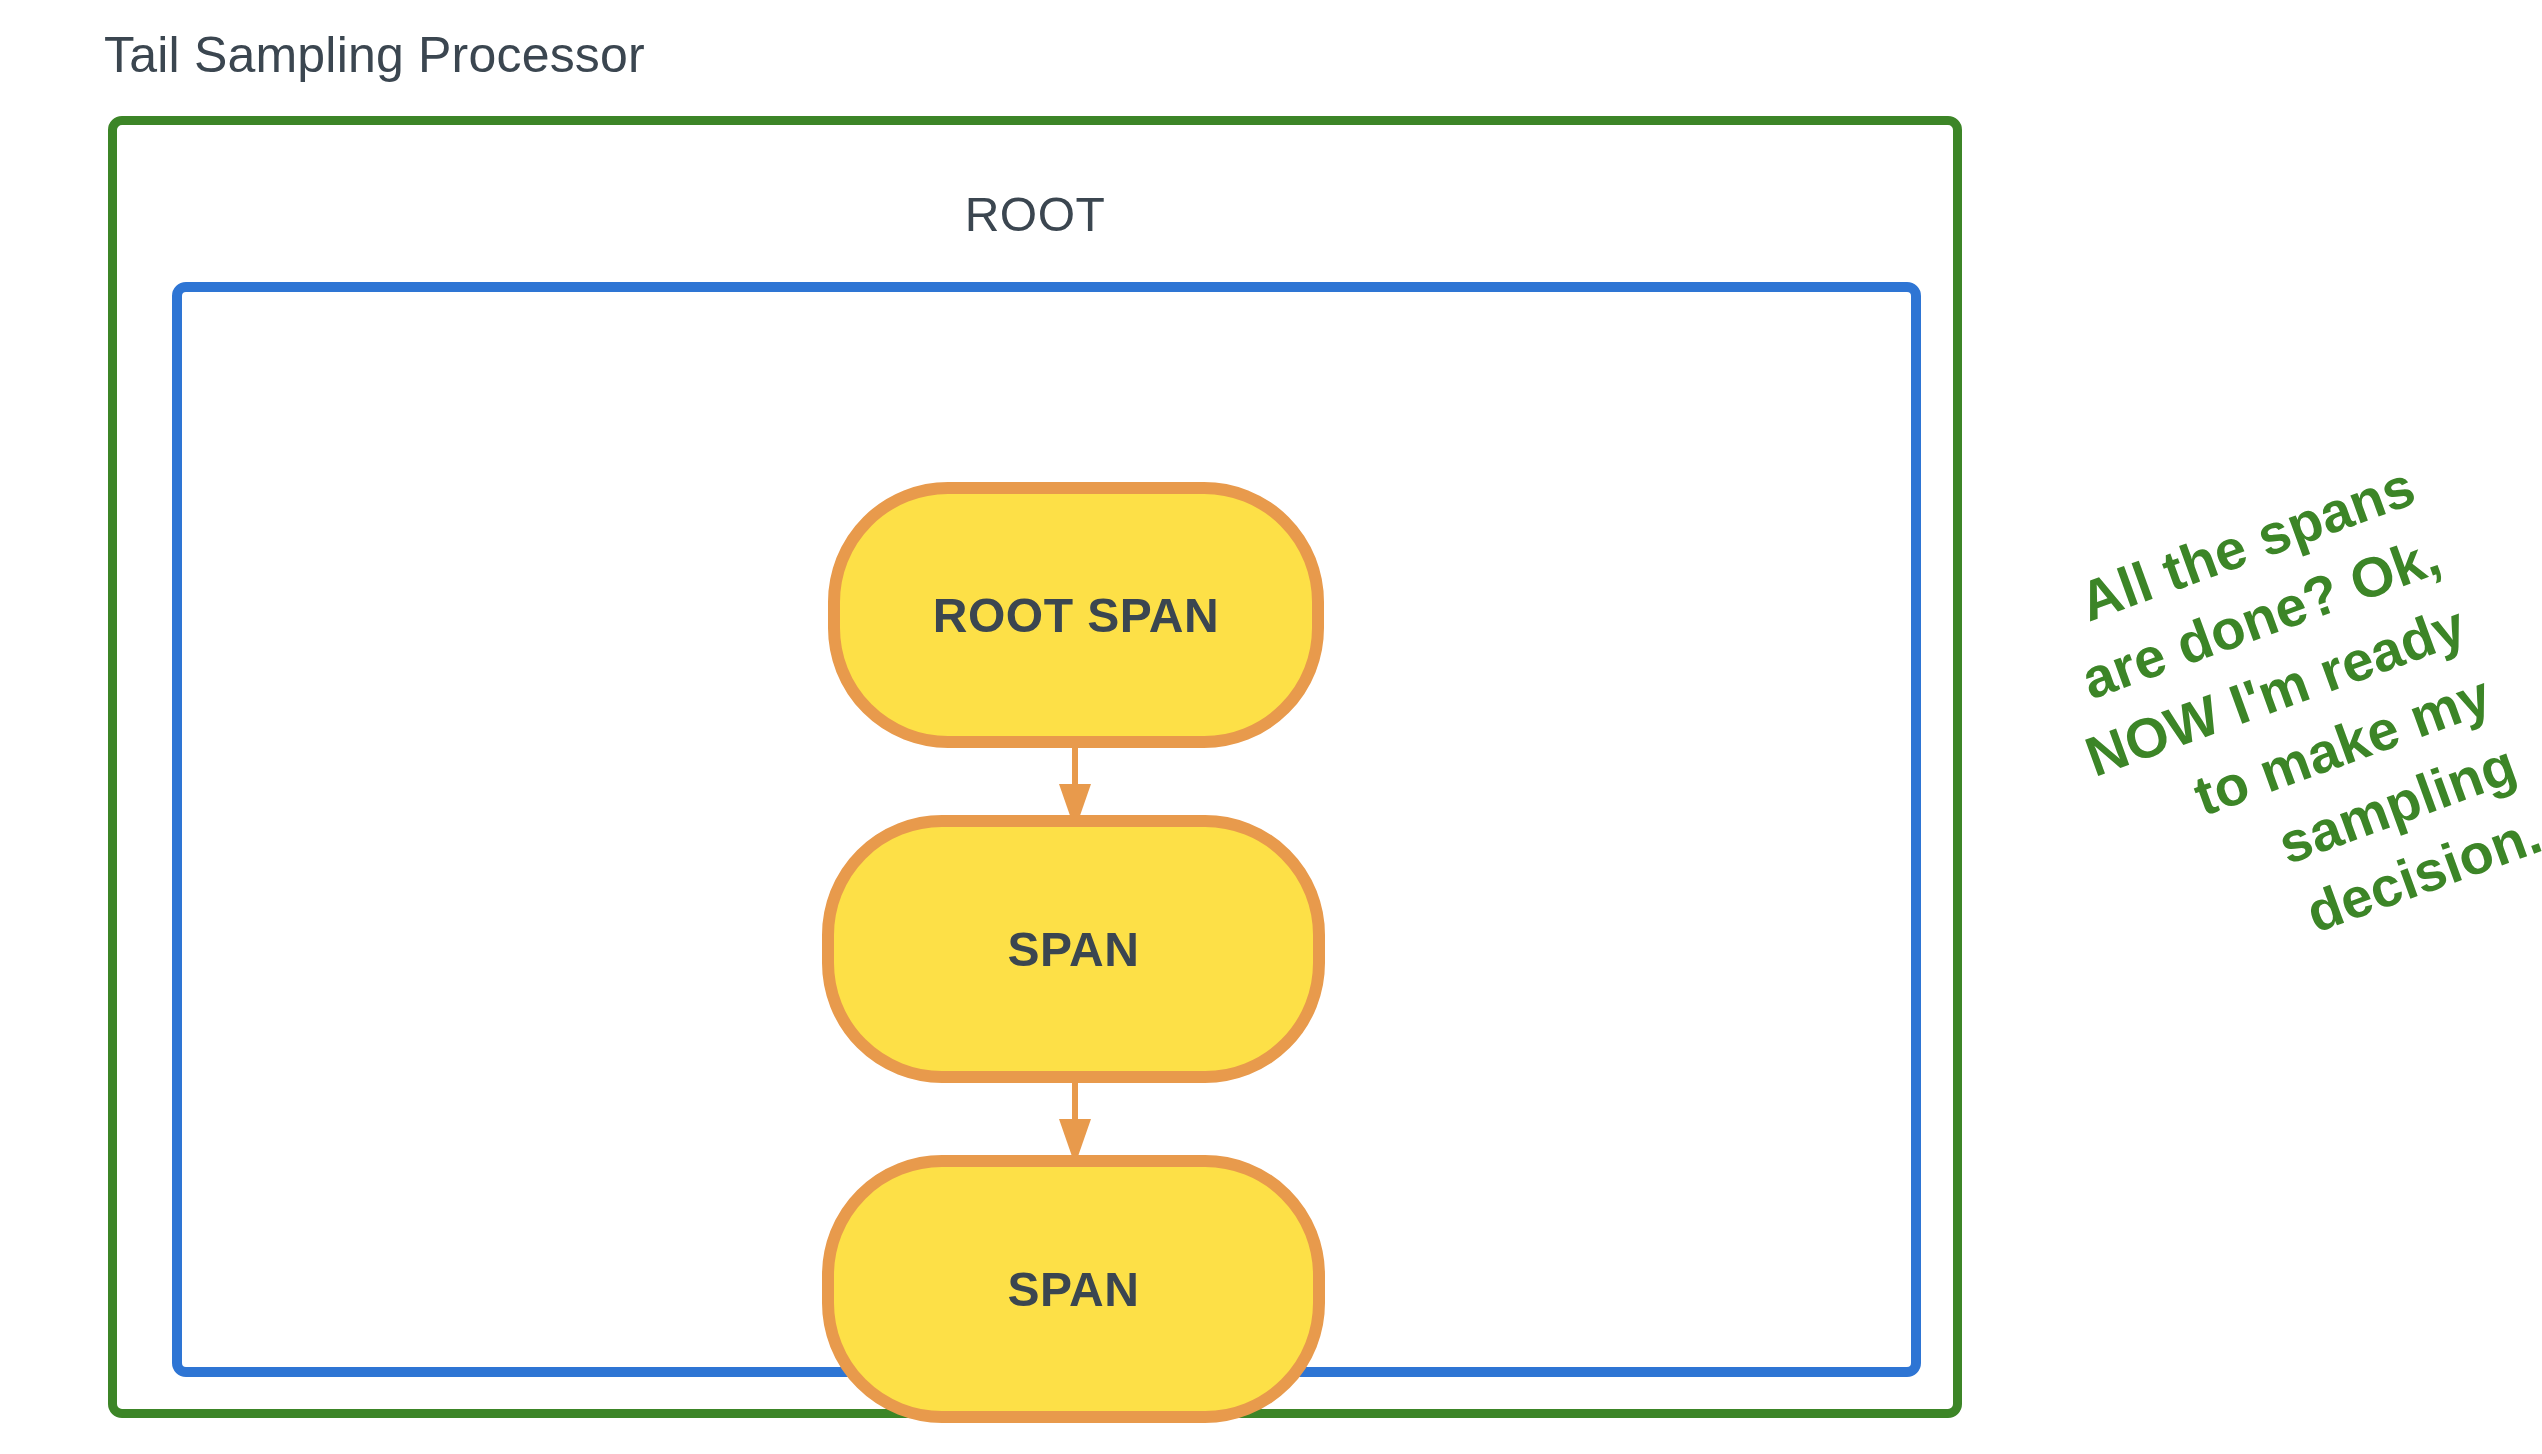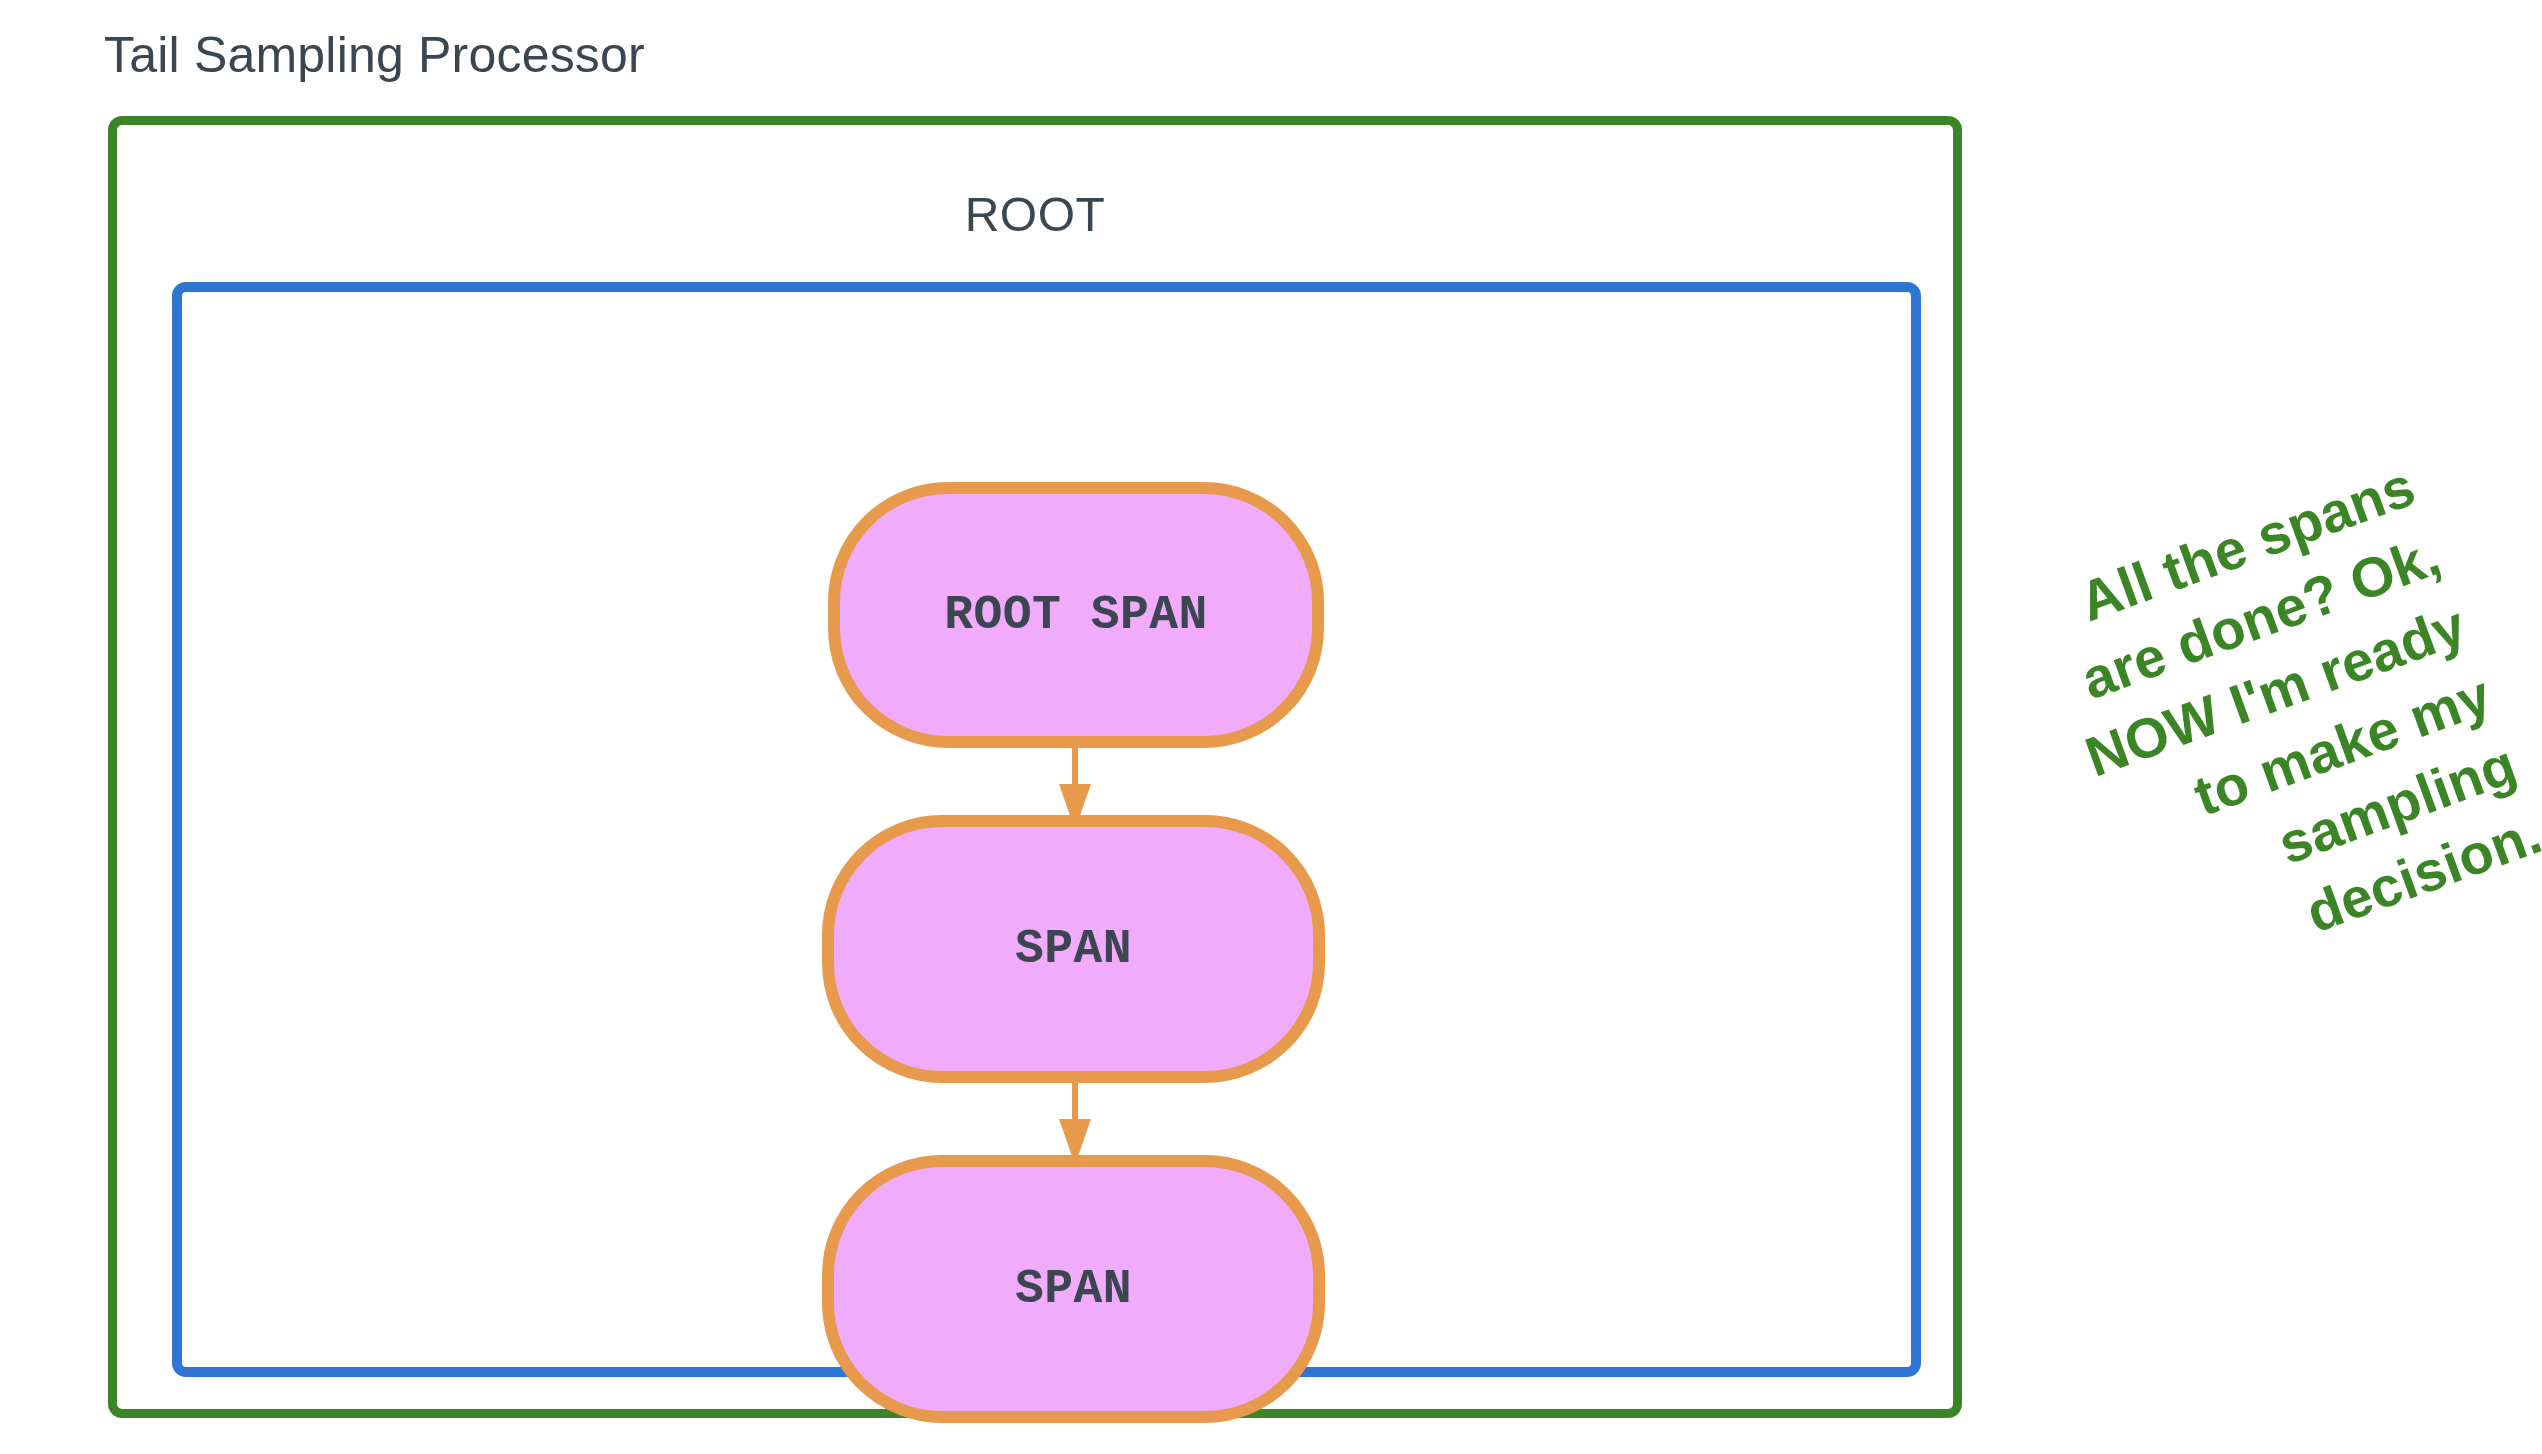--- a/index.html
+++ b/index.html
@@ -75,25 +75,24 @@
     border: 10px solid #2e75d4;
     border-radius: 14px;
     background: #ffffff;
   }
 
   
   .span-node {
     position: absolute;
     box-sizing: border-box;
     border: 12px solid #e89a4c;
-    background: #f0abfc;
+    background: #fde047;
     display: flex;
     align-items: center;
     justify-content: center;
-    font-family: Liberation Mono, monospace;
   }
   .span-node .span-label {
     font-size: 48px;
     font-weight: 700;
     color: #3b4650;
     letter-spacing: 0.5px;
     white-space: nowrap;
   }
 
   #span-root {

